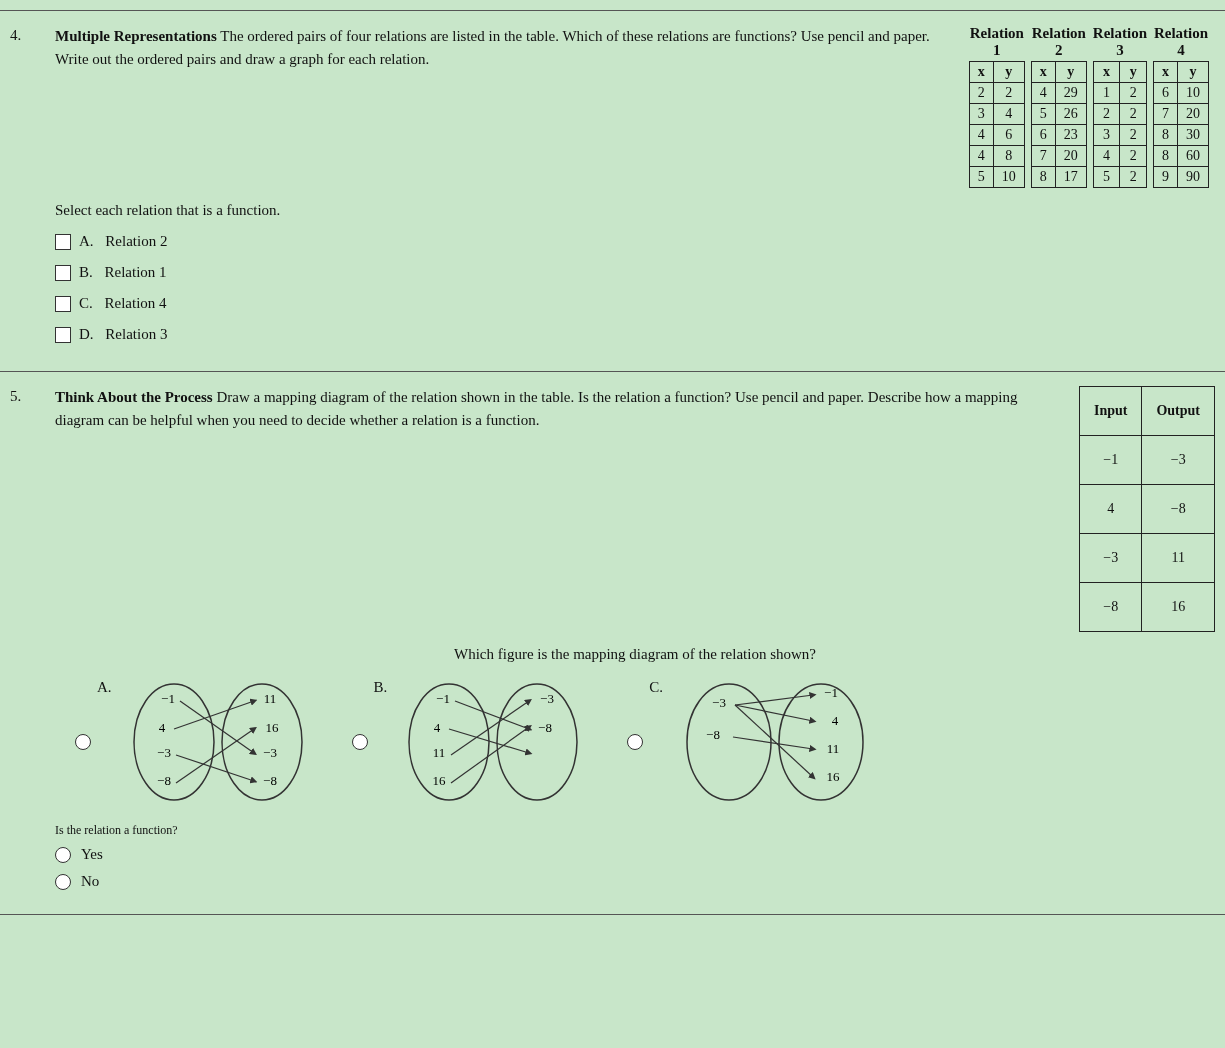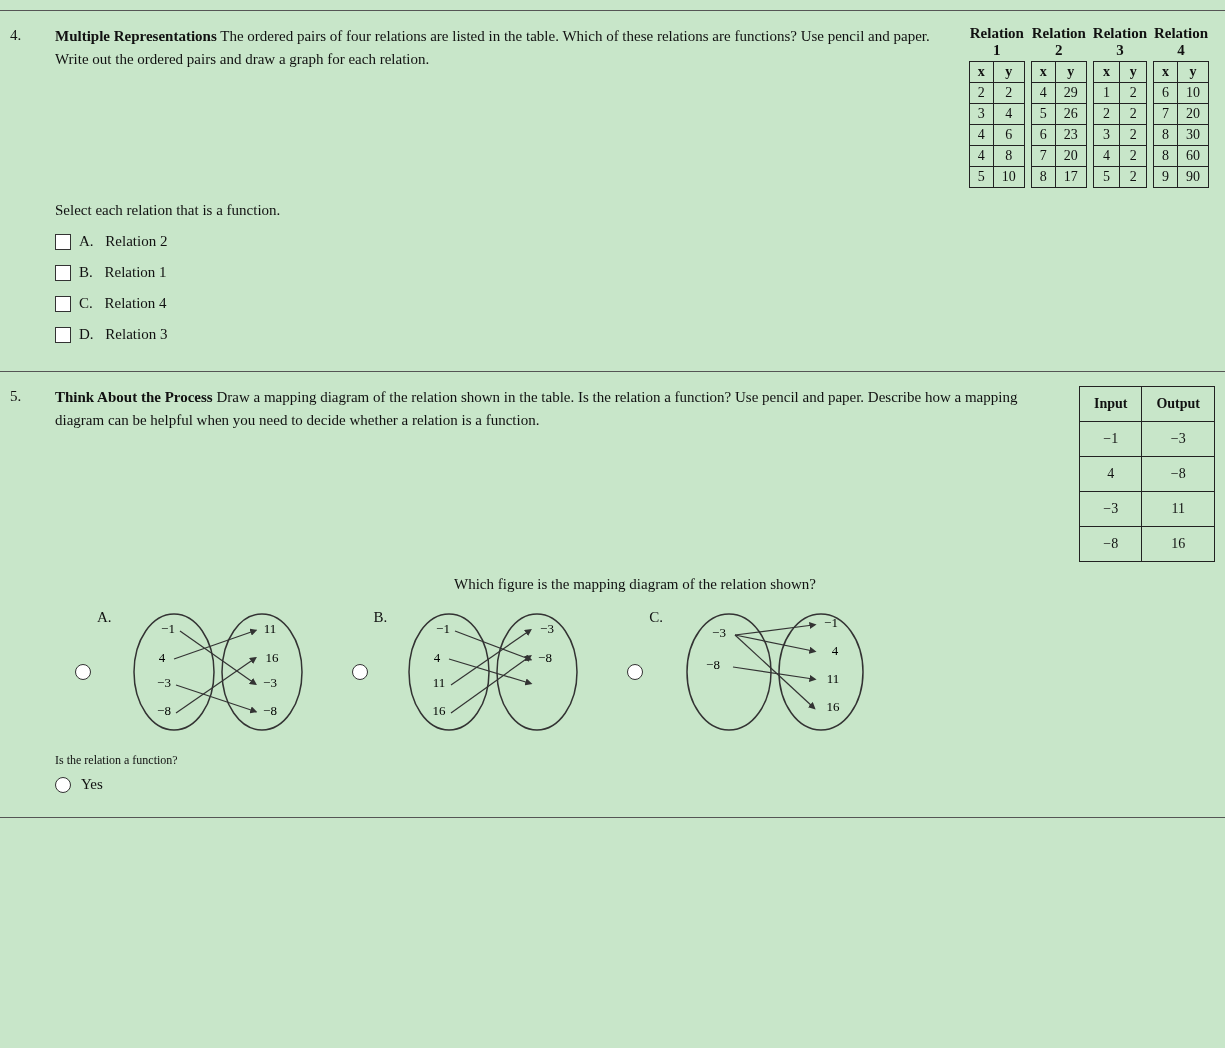--- a/index.html
+++ b/index.html
@@ -105,21 +105,21 @@
       align-items: flex-start;
       gap: 20px;
       margin-bottom: 14px;
     }
     .input-output-table {
       border-collapse: collapse;
       margin-left: 10px;
     }
     .input-output-table th, .input-output-table td {
       border: 1.5px solid #222;
-      padding: 9px 14px;
+      padding: 16px 14px;
       text-align: center;
       font-size: 14px;
     }
     .input-output-table th {
       font-weight: bold;
       background-color: #c8e6c9;
     }
     .mapping-question {
       margin: 10px 0 14px 0;
       font-size: 15px;
@@ -465,18 +465,22 @@
 
       </div>
 
       <div class="function-question">Is the relation a function?</div>
 
       <div class="yes-no-options">
         <div class="yes-no-option">
           <span class="radio-circle"></span>
           <span>Yes</span>
         </div>
+        <div class="yes-no-option">
+          <span class="radio-circle"></span>
+          <span>No</span>
+        </div>
       </div>
 
     </div>
   </div>
 
 </div>
 
 </body></html>

